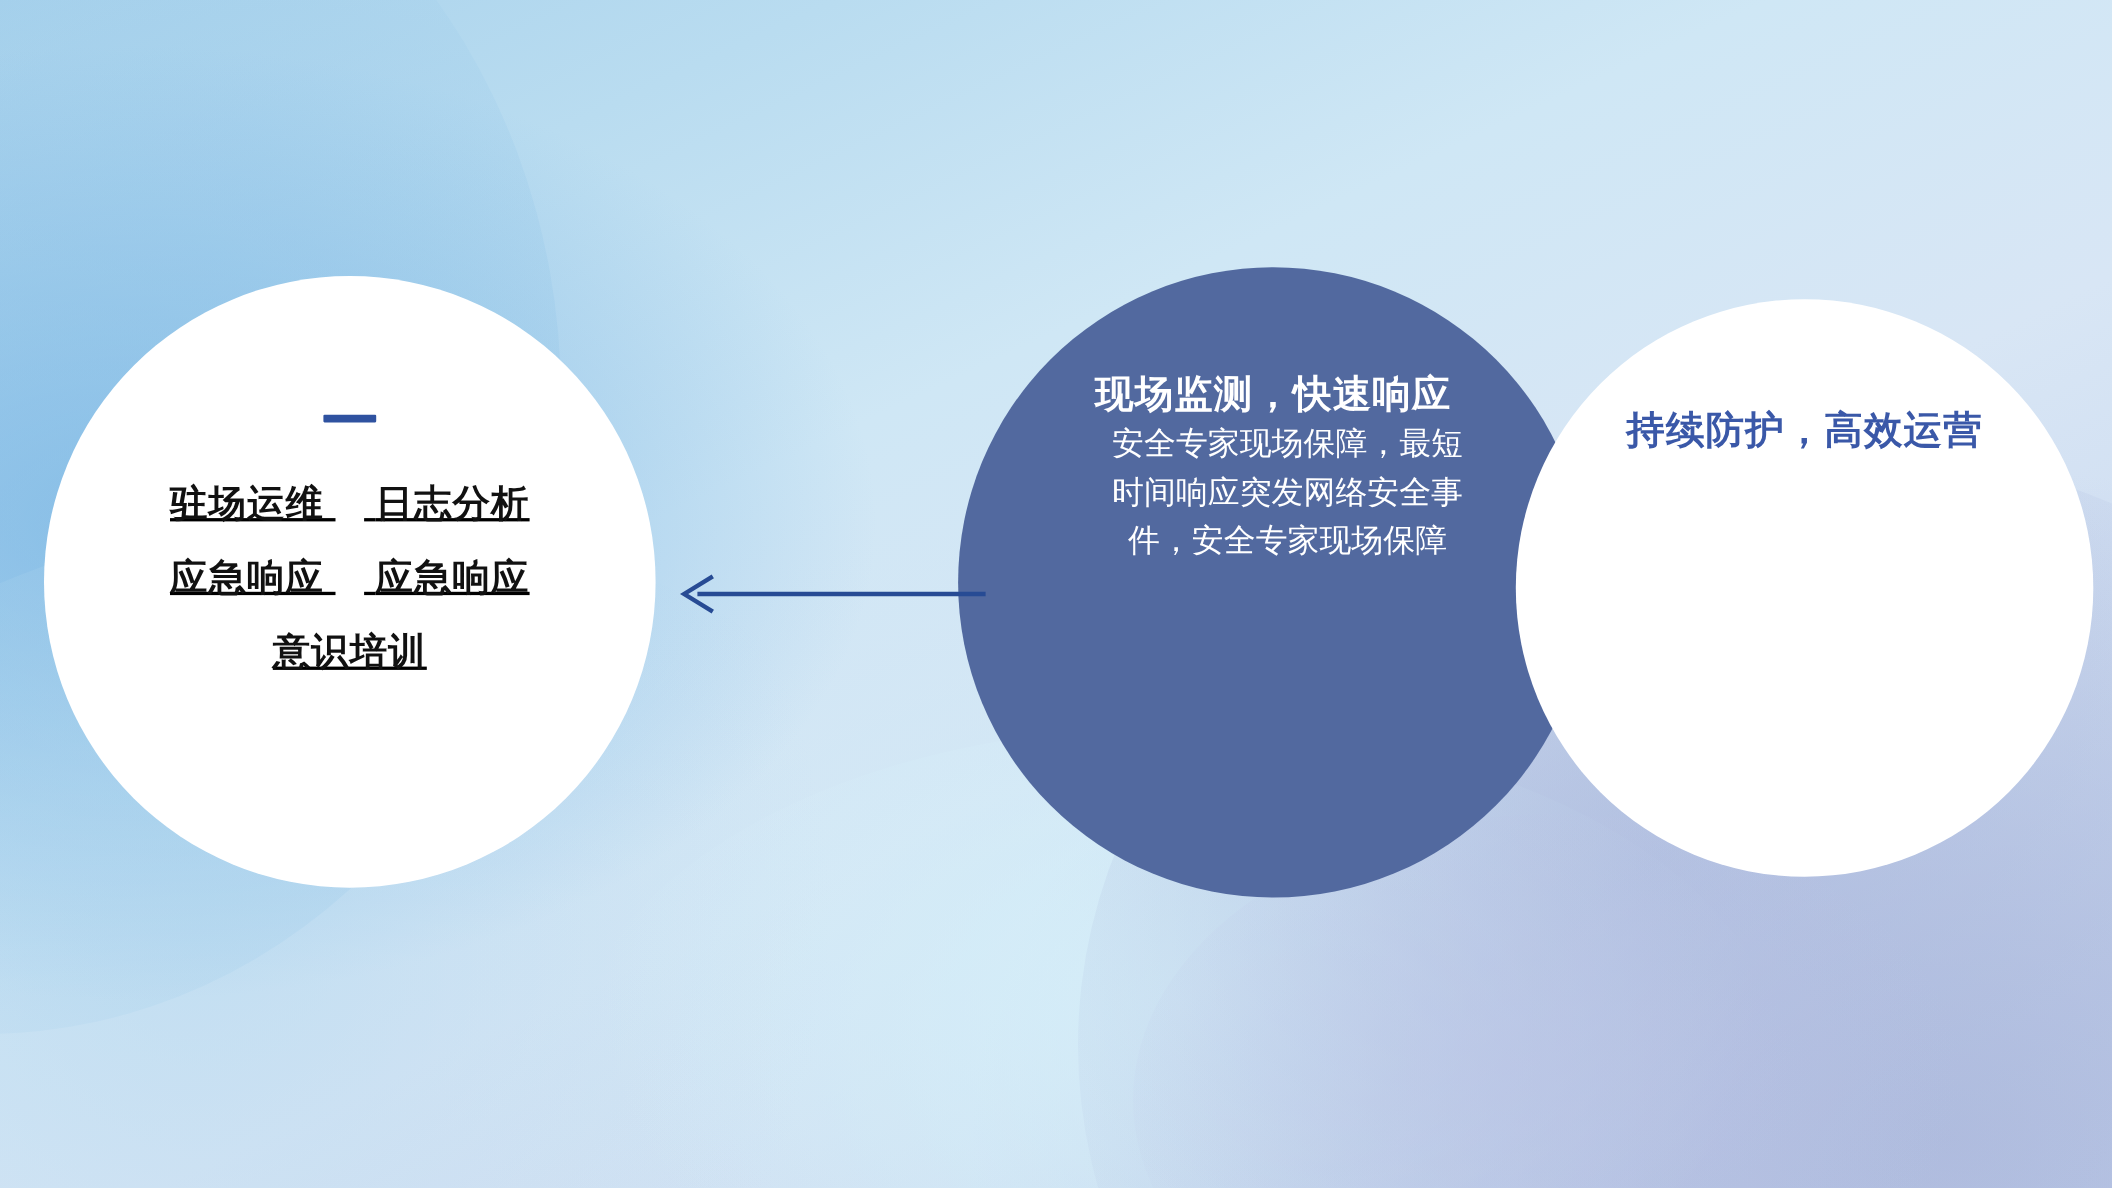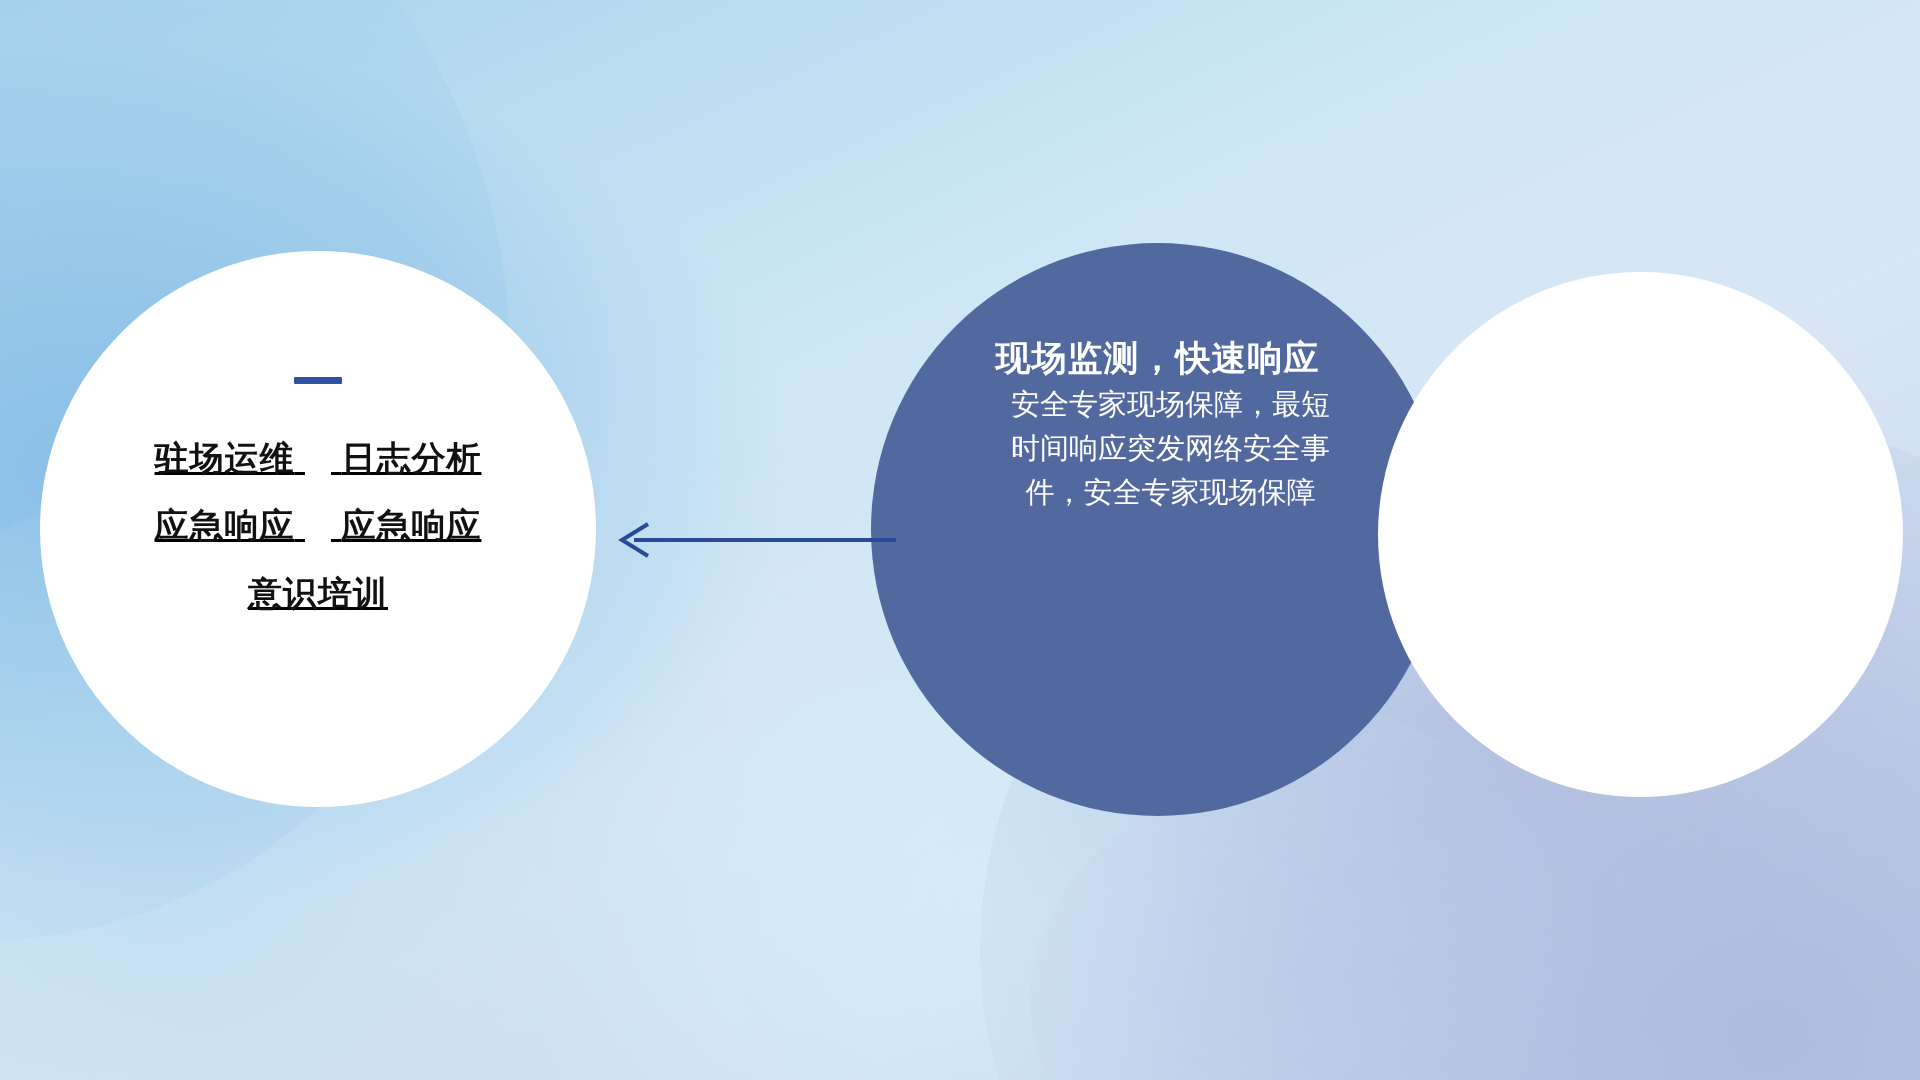--- a/index.html
+++ b/index.html
@@ -206,20 +206,21 @@
         <span class="gap"></span>
         <span>应急响应</span>
       </div>
       <div class="left-line">
         <span>意识培训</span>
       </div>
     </div>
   </div>
 
   <div class="circle circle-right">
+    <div class="right-title">持续防护，高效运营</div>
   </div>
 
   <div class="arrow-wrap">
     <svg width="290" height="44" viewBox="0 0 290 44" aria-hidden="true">
       <line x1="288" y1="22" x2="26" y2="22" stroke="#274b94" stroke-width="4"></line>
       <polyline points="40,6 14,22 40,38" fill="none" stroke="#274b94" stroke-width="4" stroke-linejoin="miter" stroke-linecap="butt"></polyline>
     </svg>
   </div>
 
 </div>

